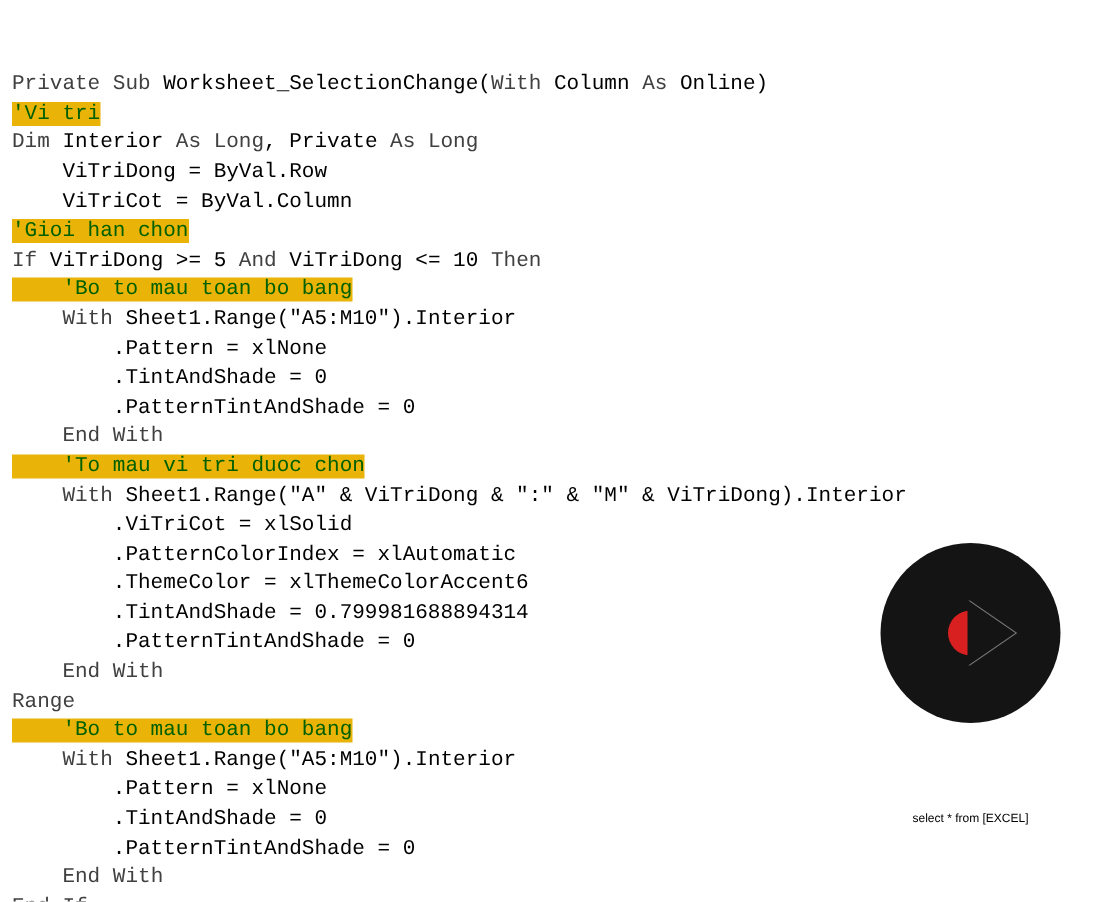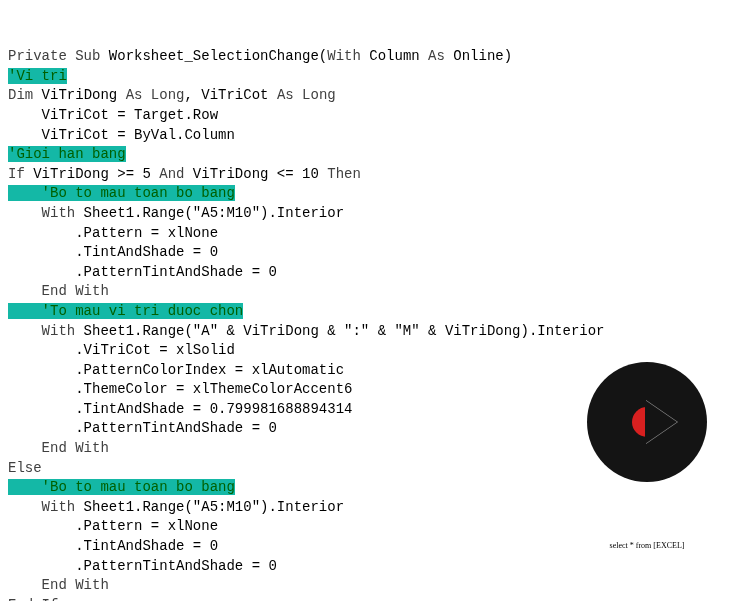--- a/index.html
+++ b/index.html
@@ -11,21 +11,21 @@
     background: #ffffff;
     color: #000000;
     white-space: pre;
     position: relative;
     width: 737px;
     height: 601px;
     box-sizing: border-box;
     overflow: hidden;
   }
   .kw { color: #404040; text-align: right; }
-  .hl { background: #14b8a6; color: #006000; }
+  .hl { background: #eab308; color: #006000; }
   .logo {
     position: absolute;
     right: 30px;
     bottom: 30px;
     text-align: center;
   }
   .circle {
     width: 120px;
     height: 120px;
     border-radius: 50%;
@@ -63,52 +63,52 @@
     filter: drop-shadow(1px 0 0 #909090);
   }
   .logo-text {
     font-family: Arial, sans-serif;
     font-weight: bold;
     font-size: 15px;
     color: #000;
     margin-top: 6px;
   }
   .logo-sub {
-    font-family: Liberation Serif, serif;
+    font-family: Liberation Sans, sans-serif;
     font-size: 8px;
     color: #000;
     margin-top: 19px;
   }
   .u { text-decoration: underline; }
 </style>
 </head>
 <body>
 
 <div><span class="kw">Private Sub</span><span> Worksheet_SelectionChange(</span><span class="kw">With</span><span> Column </span><span class="kw">As</span><span> Online)</span>
 <span class="hl">'Vi tri</span>
-<span class="kw">Dim</span><span> ViTriDong </span><span class="kw">As Long</span><span>, ViTriCot </span><span class="kw">As Long</span>
-<span>    ViTriCot = Target.Row</span>
+<span class="kw">Dim</span><span> Interior </span><span class="kw">As Long</span><span>, Private </span><span class="kw">As Long</span>
+<span>    ViTriDong = ByVal.Row</span>
 <span>    ViTriCot = ByVal.Column</span>
-<span class="hl">'Gioi han bang</span>
+<span class="hl">'Gioi han chon</span>
 <span class="kw">If</span><span> ViTriDong &gt;= 5 </span><span class="kw">And</span><span> ViTriDong &lt;= 10 </span><span class="kw">Then</span>
 <span class="hl">    'Bo to mau toan bo bang</span>
 <span>    </span><span class="kw">With</span><span> Sheet1.Range("A5:M10").Interior</span>
 <span>        .Pattern = xlNone</span>
 <span>        .TintAndShade = 0</span>
 <span>        .PatternTintAndShade = 0</span>
 <span>    </span><span class="kw">End With</span>
 <span class="hl">    'To mau vi tri duoc chon</span>
 <span>    </span><span class="kw">With</span><span> Sheet1.Range("A" &amp; ViTriDong &amp; ":" &amp; "M" &amp; ViTriDong).Interior</span>
 <span>        .ViTriCot = xlSolid</span>
 <span>        .PatternColorIndex = xlAutomatic</span>
 <span>        .ThemeColor = xlThemeColorAccent6</span>
 <span>        .TintAndShade = 0.799981688894314</span>
 <span>        .PatternTintAndShade = 0</span>
 <span>    </span><span class="kw">End With</span>
-<span class="kw">Else</span>
+<span class="kw">Range</span>
 <span class="hl">    'Bo to mau toan bo bang</span>
 <span>    </span><span class="kw">With</span><span> Sheet1.Range("A5:M10").Interior</span>
 <span>        .Pattern = xlNone</span>
 <span>        .TintAndShade = 0</span>
 <span>        .PatternTintAndShade = 0</span>
 <span>    </span><span class="kw">End With</span>
 <span class="kw">End If</span>
 </div>
 <div class="logo">
   <div class="circle">

